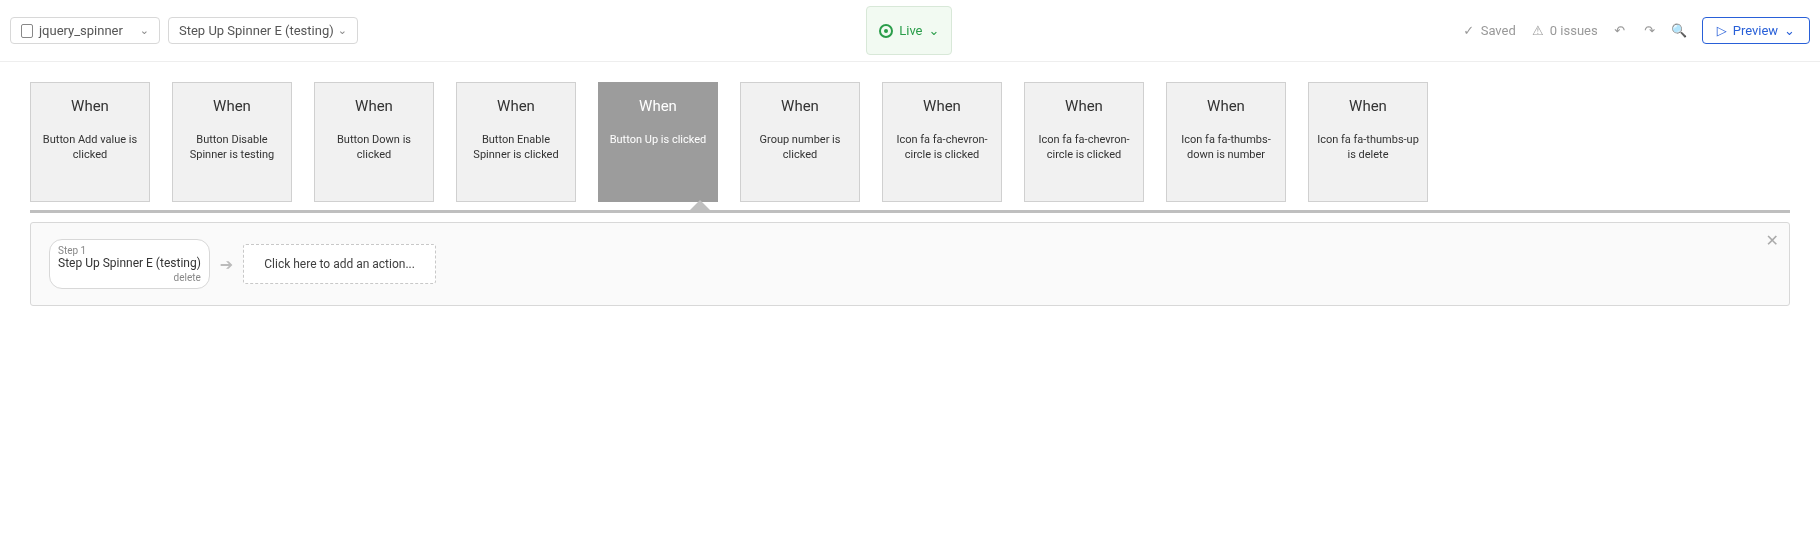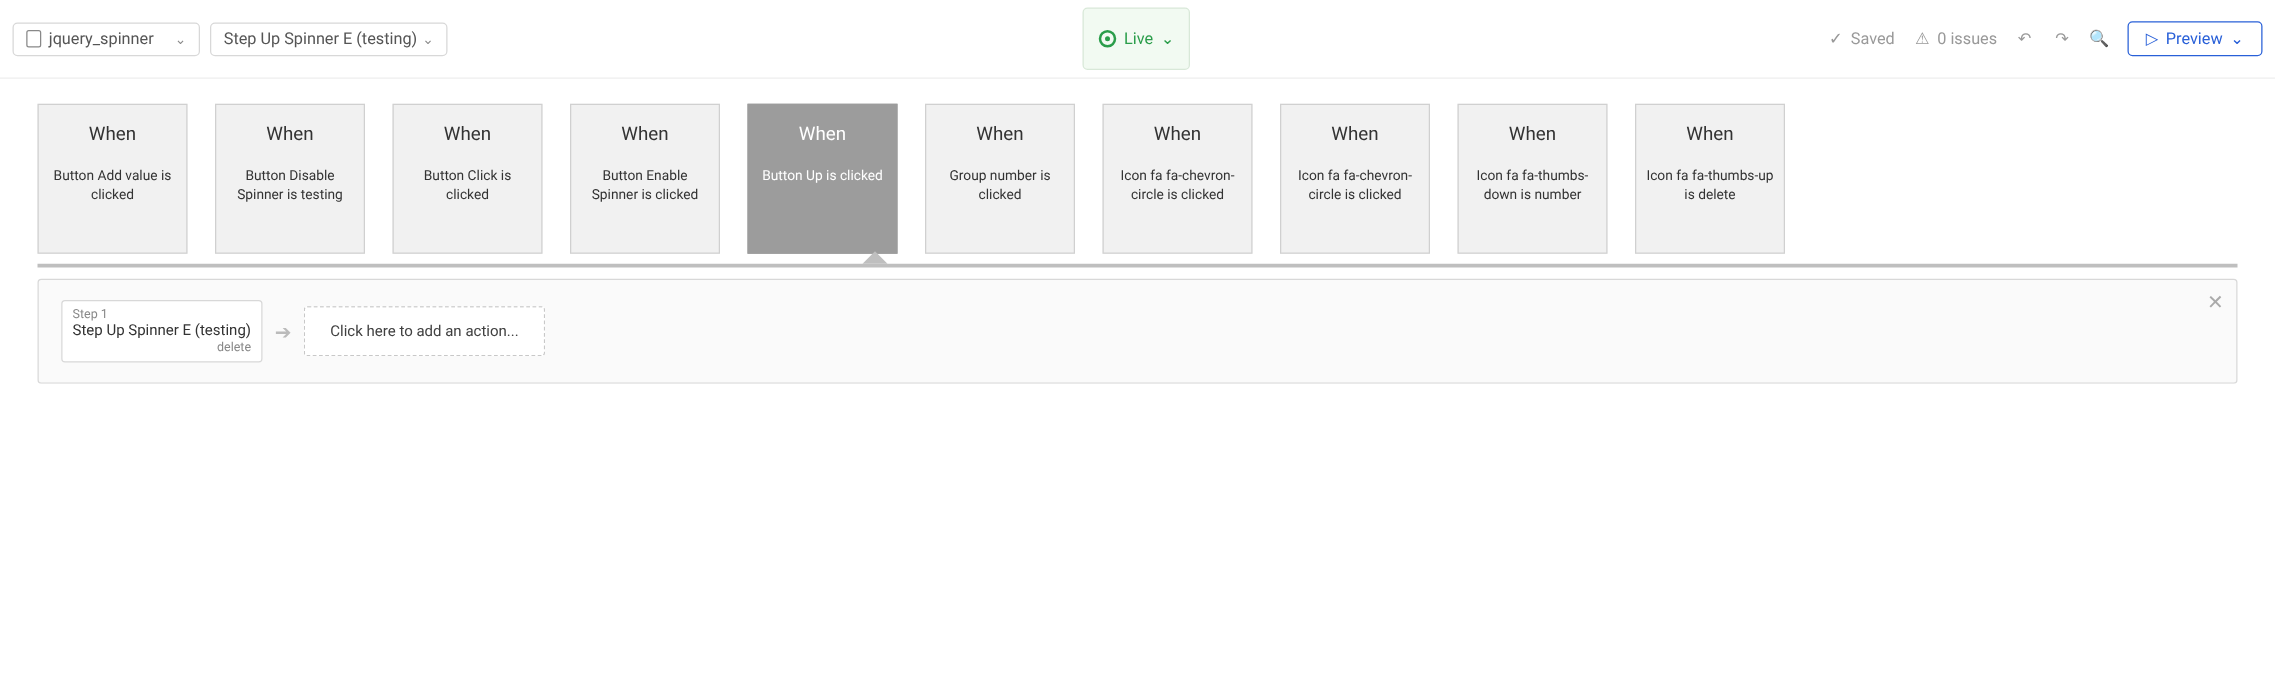--- a/index.html
+++ b/index.html
@@ -19,21 +19,21 @@
 .events-row{display:flex;gap:22px;flex-wrap:nowrap}
 .event-card{width:120px;height:120px;border:1px solid #d0d0d0;background:#f1f1f1;display:flex;flex-direction:column;align-items:center;text-align:center;padding:14px 8px;cursor:pointer}
 .event-card.sel{background:#9c9c9c;border-color:#9c9c9c;color:#fff}
 .event-card .when{font-size:15px;font-weight:400;margin-bottom:18px}
 .event-card .desc{font-size:11px;line-height:1.35}
 .arrow-div{height:22px;position:relative;margin-top:-2px}
 .arrow-div::before{content:"";position:absolute;left:0;right:0;top:10px;height:3px;background:#bfbfbf}
 .arrow-div .tri{position:absolute;top:0;left:660px;width:0;height:0;border-left:10px solid transparent;border-right:10px solid transparent;border-bottom:10px solid #bfbfbf}
 .flow-panel{border:1px solid #d8d8d8;background:#fafafa;border-radius:3px;padding:16px 18px;position:relative;min-height:60px;display:flex;align-items:center;gap:10px}
 .flow-panel .close-x{position:absolute;right:10px;top:8px;color:#aaa;cursor:pointer;font-size:16px}
-.step-chip{border:1px solid #d8d8d8;background:#fff;border-radius:3px;padding:5px 8px;min-width:140px;cursor:pointer}
+.step-chip{border:1px solid #d8d8d8;background:#fff;border-radius:13px;padding:5px 8px;min-width:140px;cursor:pointer}
 .step-chip .lbl{font-size:10px;color:#888}
 .step-chip .ttl{font-size:12px;color:#333}
 .step-chip .del{font-size:10px;color:#888;text-align:right;margin-top:2px}
 .arrow-ic{color:#bbb;font-size:16px}
 .add-action{border:1px dashed #c8c8c8;background:#fff;border-radius:3px;padding:12px 20px;color:#404040;cursor:pointer;font-size:12px}
 .prop-panel{position:absolute;left:30px;top:280px;width:292px;background:#4a4a4a;color:#eee;border-radius:3px;box-shadow:0 4px 14px rgba(0,0,0,.35);font-size:12px;z-index:10}
 .prop-head{display:flex;align-items:center;padding:9px 12px;border-bottom:1px solid #3a3a3a}
 .prop-head .t{flex:1;font-weight:600;color:#fff}
 .prop-head .icns{display:flex;gap:10px;color:#ccc}
 .prop-head .icns span{cursor:pointer}
@@ -99,21 +99,21 @@
       <div class="event-card">
         <div class="when">When</div>
         <div class="desc">Button Add value is clicked</div>
       </div>
       <div class="event-card">
         <div class="when">When</div>
         <div class="desc">Button Disable Spinner is testing</div>
       </div>
       <div class="event-card">
         <div class="when">When</div>
-        <div class="desc">Button Click is clicked</div>
+        <div class="desc">Button Down is clicked</div>
       </div>
       <div class="event-card">
         <div class="when">When</div>
         <div class="desc">Button Enable Spinner is clicked</div>
       </div>
       <div class="event-card sel">
         <div class="when">When</div>
         <div class="desc">Button Up is clicked</div>
       </div>
       <div class="event-card">

